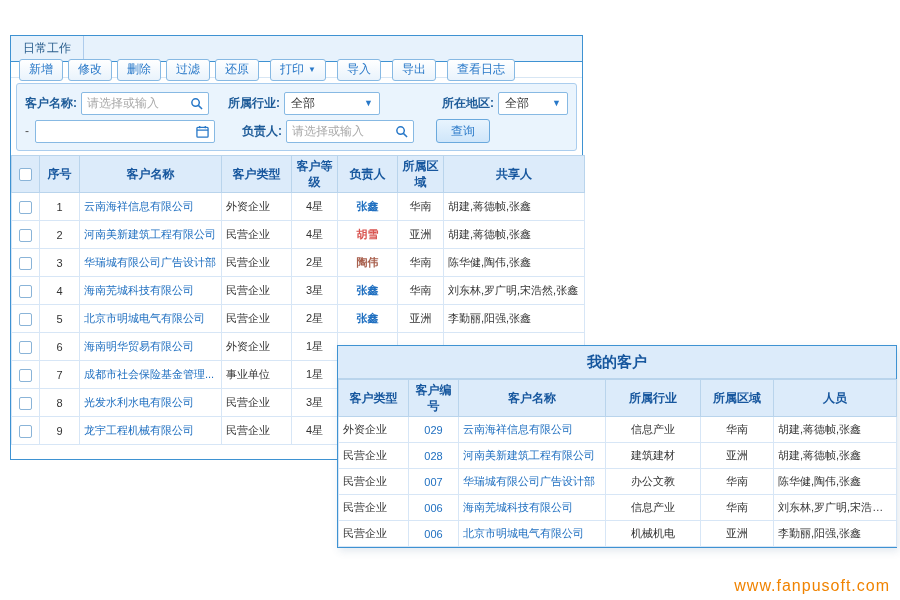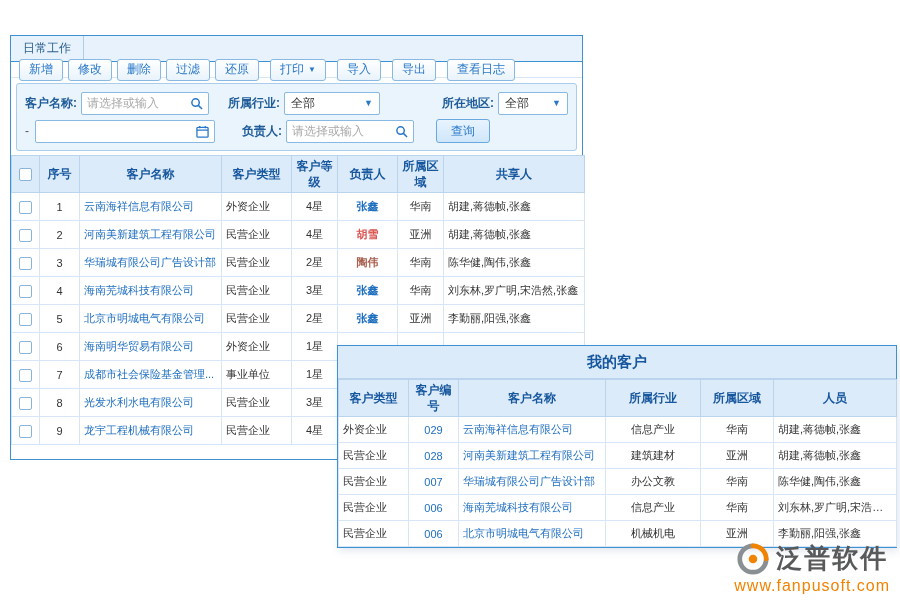--- a/index.html
+++ b/index.html
@@ -327,24 +327,16 @@
           <td class="al"><a class="link">北京市明城电气有限公司</a></td>
           <td>机械机电</td>
           <td>亚洲</td>
           <td class="al ellip">李勤丽,阳强,张鑫</td>
         </tr>
       </tbody>
     </table>
   </div>
 
   <div class="logo">
-    <div class="logo-row">
-      <svg width="34" height="34" viewBox="0 0 36 36">
-        <path d="M18 4 a14 14 0 1 0 14 14" fill="none" stroke="#8a8f94" stroke-width="5" stroke-linecap="round"></path>
-        <path d="M32 18 a14 14 0 0 0 -14 -14" fill="none" stroke="#f08300" stroke-width="5" stroke-linecap="round"></path>
-        <circle cx="18" cy="18" r="4.5" fill="#f08300"></circle>
-      </svg>
-      <span class="logo-text">泛普软件</span>
-    </div>
     <div class="logo-url">www.fanpusoft.com</div>
   </div>
 
 </div>
 
 </body></html>

